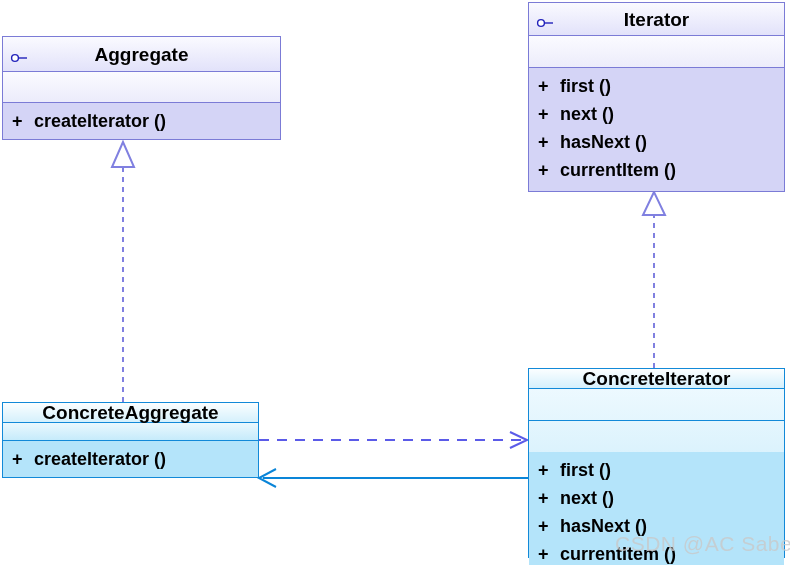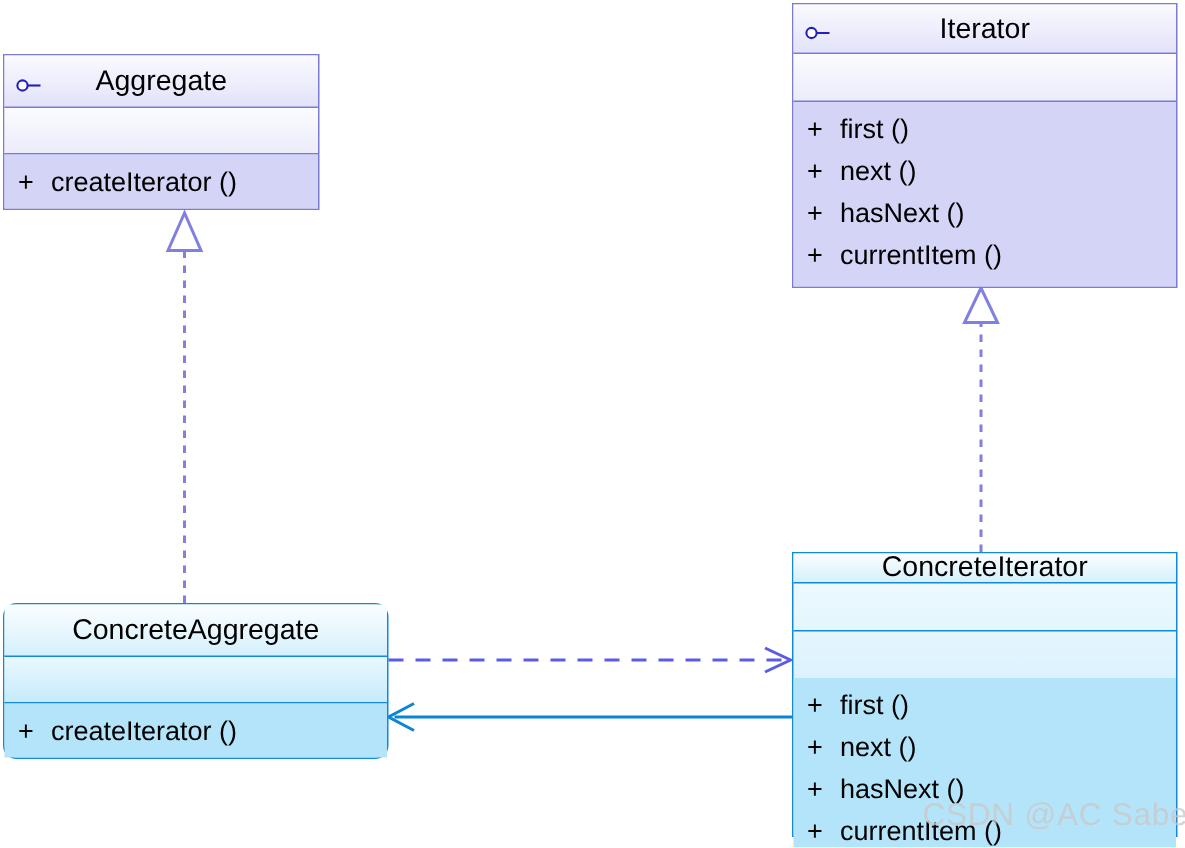--- a/index.html
+++ b/index.html
@@ -18,20 +18,21 @@
     background: #ffffff;
     overflow: hidden;
   }
 
   
   .uml-class {
     position: absolute;
     box-sizing: border-box;
     display: flex;
     flex-direction: column;
+    font-weight: bold;
   }
   .uml-class .compartment {
     box-sizing: border-box;
     position: relative;
   }
   .uml-class .compartment.title-c {
     display: flex;
     align-items: center;
     justify-content: center;
   }
@@ -160,21 +161,21 @@
       <polyline points="510,432 527,440 510,448" fill="none" stroke="#5b5be8" stroke-width="2"></polyline>
     </g>
 
      ConcreteAggregate (solid, lower horizontal) --&gt;
     <g>
       <line x1="528" y1="478" x2="263" y2="478" stroke="#0a85d8" stroke-width="2"></line>
       <polyline points="276,469 259,478 276,487" fill="none" stroke="#0a85d8" stroke-width="2"></polyline>
     </g>
   </svg>
 
-  <div class="uml-class iface" id="box-aggregate" style="left:2px; top:36px; width:211px; height:104px;">
+  <div class="uml-class iface" id="box-aggregate" style="left:2px; top:36px; width:279px; height:104px;">
     <div class="compartment title-c" style="height:36px;">
       <span class="iface-icon">
         <svg viewBox="0 0 18 10" width="18" height="10" xmlns="http://www.w3.org/2000/svg">
           <circle cx="5" cy="5" r="3.4" fill="#ffffff" stroke="#2222bb" stroke-width="1.4"></circle>
           <line x1="8.6" y1="5" x2="17" y2="5" stroke="#2222bb" stroke-width="1.4"></line>
         </svg>
       </span>
       <span class="class-name">Aggregate</span>
     </div>
     <div class="compartment attr-c" style="height:31px;"></div>
@@ -210,21 +211,21 @@
         <span class="vis">+</span>
         <span>hasNext ()</span>
       </div>
       <div class="member">
         <span class="vis">+</span>
         <span>currentItem ()</span>
       </div>
     </div>
   </div>
 
-  <div class="uml-class concrete" id="box-concrete-aggregate" style="left:2px; top:402px; width:257px; height:104px;border-radius:9px;">
+  <div class="uml-class concrete" id="box-concrete-aggregate" style="left:2px; top:402px; width:257px; height:76px;">
     <div class="compartment title-c" style="height:36px;">
       <span class="class-name">ConcreteAggregate</span>
     </div>
     <div class="compartment attr-c" style="height:31px;"></div>
     <div class="compartment ops-c" style="flex:1 1 auto;">
       <div class="member">
         <span class="vis">+</span>
         <span>createIterator ()</span>
       </div>
     </div>

